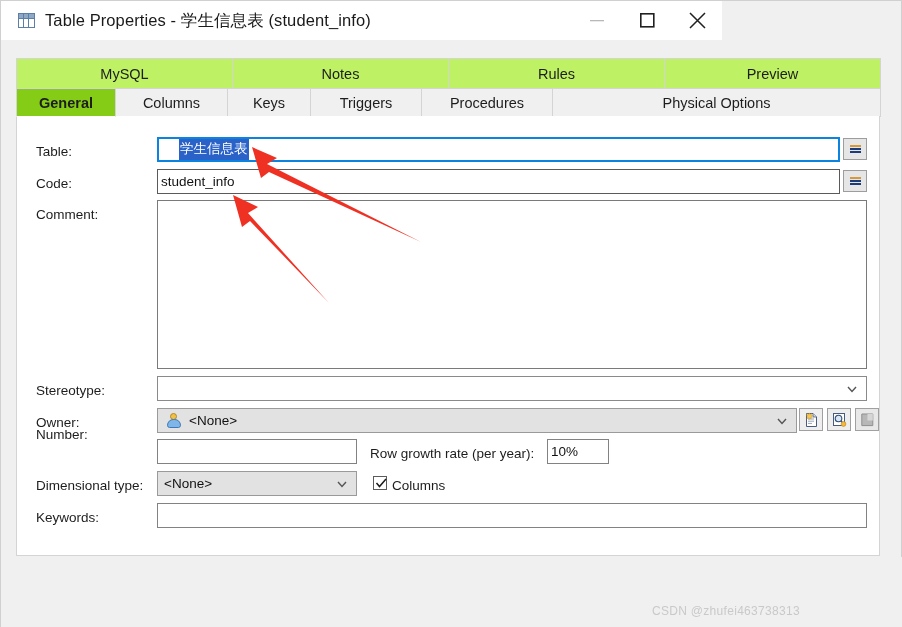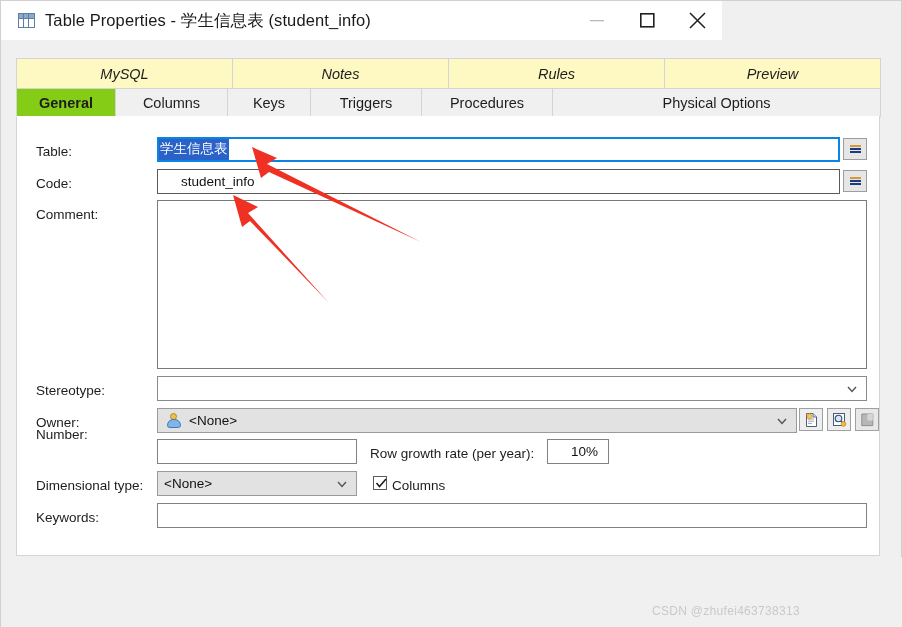--- a/index.html
+++ b/index.html
@@ -71,21 +71,21 @@
     font-size: 14.5px; color: #1d1d1d;
     box-sizing: border-box;
     white-space: nowrap;
   }
   .tabrow.row2 .tab { border-bottom: 1px solid #d4d4d4; }
   .tabrow.row2 .tab.active {
     background: #84cc16;
     border-bottom: 1px solid #ffffff;
     position: relative; z-index: 3; font-weight: bold;
   }
-  .tabrow.row1 .tab { background:#fef9c3;font-style:italic; }
+  .tabrow.row1 .tab { background:#bef264; }
 
   
   .panel {
     position: absolute; left: 15px; top: 115px;
     width: 864px; height: 440px;
     background: #ffffff;
     border: 1px solid #d4d4d4;
     border-top: none;
     box-sizing: border-box;
   }
@@ -96,26 +96,26 @@
     white-space: nowrap;
   }
 
   .tbox {
     position: absolute;
     background: #ffffff;
     border: 1px solid #828282;
     box-sizing: border-box;
     font-size: 13.5px; color: #111;
     display: flex; align-items: center;
-    padding-left: 23px;
+    padding-left: 3px;
     overflow: hidden;
   }
   .tbox.focused {
     border: 2px solid #0a84e0;
-    padding-left: 0;
+    padding-left: 20px;
   }
   .tbox.thick { border: 1px solid #5a5a5a; }
   .sel {
     background: #2a62c8; color: #ffffff;
     padding: 1px 1px 2px 1px;
     font-size: 13.5px;
   }
   .textarea {
     position: absolute;
     background: #ffffff;

